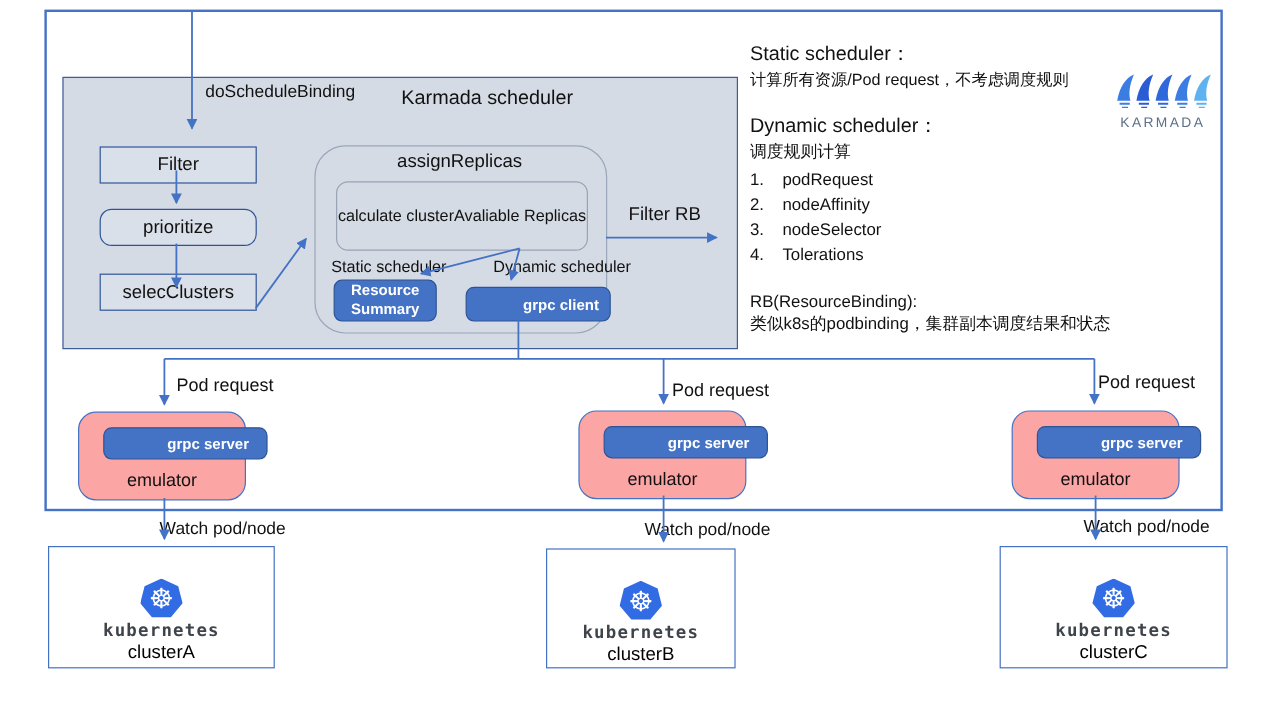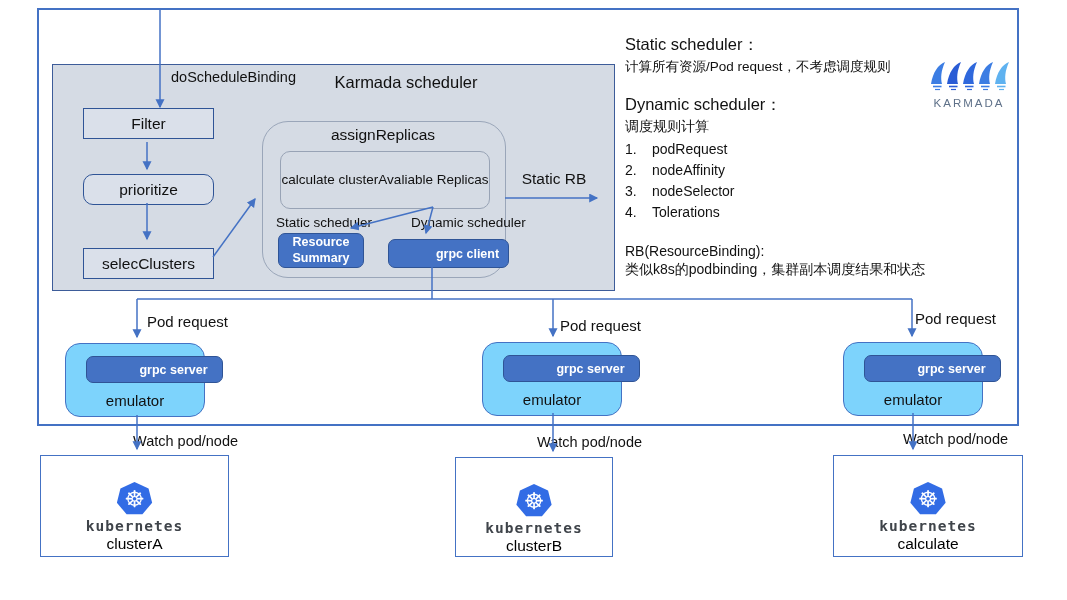--- a/index.html
+++ b/index.html
@@ -33,21 +33,21 @@
   .notes .gap{margin-top:18px;}
   .note-item{display:flex;font-size:14px;margin-top:5px;}
   .note-item .num{width:27px;}
   .rb-block{margin-top:23px;font-size:14px;}
   .rb-block .d{font-size:14px;}
   
   .karmada-logo{left:930px;top:57px;width:80px;height:40px;z-index:4;}
   .karmada-word{left:925px;top:97px;width:88px;text-align:center;font-size:11.5px;
                 letter-spacing:2px;color:#5F7189;z-index:4;}
   
-  .emu{width:138px;height:72px;background:#7dd3fc;border:1.7px solid #4472C4;border-radius:15px;z-index:3;}
+  .emu{width:138px;height:72px;background:#fca5a5;border:1.7px solid #4472C4;border-radius:15px;z-index:3;}
   .emu .btn-srv{position:absolute;left:20px;top:12px;width:97px;height:25px;font-size:12.5px;}
   .emu .emu-label{position:absolute;left:0;bottom:7px;width:100%;text-align:center;font-size:15px;color:#111;}
   .flow-label{font-size:15px;z-index:3;background:transparent;}
   .watch-label{font-size:14.5px;z-index:3;}
   
   .cluster{background:#fff;border:1.4px solid #4472C4;display:flex;flex-direction:column;
            align-items:center;padding-top:26px;box-sizing:border-box;z-index:3;}
   .k8s-logo{width:36px;height:34px;background:#326CE5;
             clip-path:polygon(50% 0%,89% 19%,99% 61%,72% 95%,28% 95%,1% 61%,11% 19%);
             display:flex;align-items:center;justify-content:center;color:#fff;font-size:23px;line-height:1;}
@@ -60,35 +60,35 @@
 <body>
 
 <div class="canvas">
 
   <div class="abs outer-box"></div>
   <div class="abs panel"></div>
 
   <div class="abs panel-title">Karmada scheduler</div>
   <div class="abs entry-label">doScheduleBinding</div>
 
-  <div class="abs step" style="top:108px;text-align:right;">Filter</div>
+  <div class="abs step" style="top:122px;text-align:right;">Filter</div>
   <div class="abs step" style="top:174px;border-radius:10px;">prioritize</div>
-  <div class="abs step" style="top:248px;">selecClusters</div>
+  <div class="abs step" style="top:228px;">selecClusters</div>
 
   <div class="abs assign-wrap"></div>
   <div class="abs assign-title">assignReplicas</div>
   <div class="abs calc-box">
     <span>calculate cluster</span>
     <span>Avaliable Replicas</span>
   </div>
   <div class="abs sub-label" style="left:276px;top:215px;">Static scheduler</div>
   <div class="abs sub-label" style="left:411px;top:215px;">Dynamic scheduler</div>
   <div class="abs btn btn-rs">Resource Summary</div>
   <div class="abs btn btn-gc">grpc client</div>
-  <div class="abs update-rb">Static RB</div>
+  <div class="abs update-rb">Filter RB</div>
 
   <div class="abs notes">
     <div class="h">Static scheduler：</div>
     <div class="d">计算所有资源/Pod request，不考虑调度规则</div>
     <div class="h gap">Dynamic scheduler：</div>
     <div class="d2">调度规则计算</div>
     <div class="note-item">
       <span class="num">1.</span>
       <span>podRequest</span>
     </div>
@@ -168,21 +168,21 @@
     <div class="cluster-name">clusterA</div>
   </div>
   <div class="abs cluster" style="left:455px;top:457px;width:158px;height:100px;">
     <div class="k8s-logo">☸</div>
     <div class="k8s-word">kubernetes</div>
     <div class="cluster-name">clusterB</div>
   </div>
   <div class="abs cluster" style="left:833px;top:455px;width:190px;height:102px;">
     <div class="k8s-logo">☸</div>
     <div class="k8s-word">kubernetes</div>
-    <div class="cluster-name">calculate</div>
+    <div class="cluster-name">clusterC</div>
   </div>
 
   <svg class="abs arrows" viewBox="0 0 1067 600">
     <defs>
       <marker id="ah" markerWidth="7" markerHeight="7" refX="5.2" refY="3" orient="auto">
         <path d="M0,0 L6,3 L0,6 Z" fill="#4472C4"></path>
       </marker>
     </defs>
     <g stroke="#4472C4" stroke-width="1.5" fill="none">
       <path d="M160,10 L160,107" marker-end="url(#ah)"></path>

